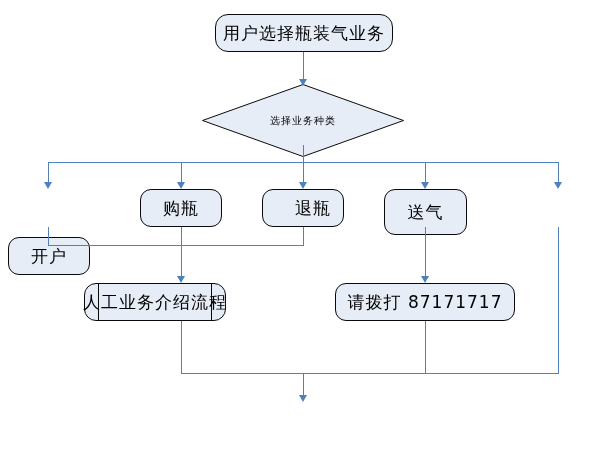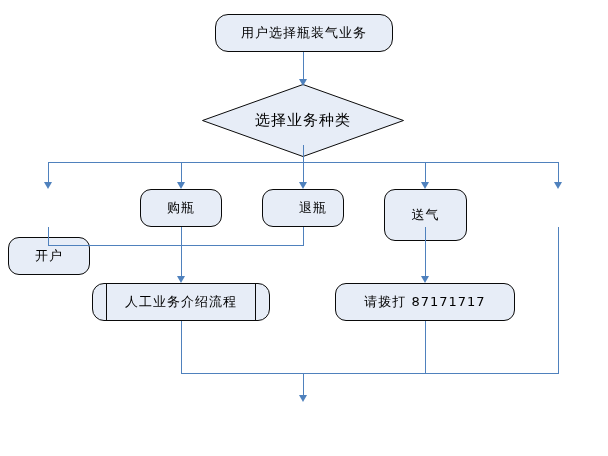--- a/index.html
+++ b/index.html
@@ -13,21 +13,21 @@
     overflow: hidden;
   }
   .node {
     position: absolute;
     box-sizing: border-box;
     border: 1px solid var(--border, #000000);
     background: var(--fill, #e7edf7);
     display: flex;
     align-items: center;
     justify-content: center;
-    font-size: 13px;
+    font-size: 17px;
     letter-spacing: 1px;
     white-space: nowrap;
   }
   .terminator { border-radius: 13px; }
   .stadium { border-radius: 19px; }
   .process { border-radius: 11px; }
   .predefined { border-radius: 12px; }
   .predefined::before, .predefined::after {
     content: "";
     position: absolute;
@@ -43,21 +43,21 @@
     fill: var(--fill, #e7edf7);
     stroke: var(--border, #000000);
     stroke-width: 1;
   }
   .diamond-label {
     position: absolute;
     inset: 0;
     display: flex;
     align-items: center;
     justify-content: center;
-    font-size: 15px;
+    font-size: 10px;
     letter-spacing: 1px;
     white-space: nowrap;
   }
   .vline, .hline {
     position: absolute;
     background: var(--connector, #4f81bd);
   }
   .vline { width: 1px; }
   .hline { height: 1px; }
   .arrow-down {
@@ -81,24 +81,24 @@
     </svg>
     <div class="diamond-label">选择业务种类</div>
   </div>
 
   <div class="node process" style="left:8px; top:189px; width:82px; height:38px;margin-top:48px;">开户</div>
 
   <div class="node process" style="left:140px; top:189px; width:82px; height:38px;">购瓶</div>
 
   <div class="node process" style="left:262px; top:189px; width:82px; height:38px;padding-left:20px;">退瓶</div>
 
-  <div class="node process" style="left:384px; top:189px; width:83px; height:52px;">送气</div>
+  <div class="node process" style="left:384px; top:189px; width:83px; height:46px;">送气</div>
 
 
-  <div class="node predefined" style="left:92px; top:283px; width:178px; height:38px;text-align:right;">人工业务介绍流程</div>
+  <div class="node predefined" style="left:84px; top:283px; width:142px; height:38px;text-align:right;">人工业务介绍流程</div>
 
   <div class="node process" style="left:335px; top:283px; width:180px; height:38px;">请拨打 87171717</div>
 
 
   <div class="vline" style="left:303px; top:52px;  height:28px;"></div>
   <div class="vline" style="left:303px; top:145px; height:37px;"></div>
   <div class="hline" style="left:48px;  top:162px; width:511px;"></div>
   <div class="vline" style="left:48px;  top:162px; height:20px;"></div>
   <div class="vline" style="left:181px; top:162px; height:20px;"></div>
   <div class="vline" style="left:425px; top:162px; height:20px;"></div>

